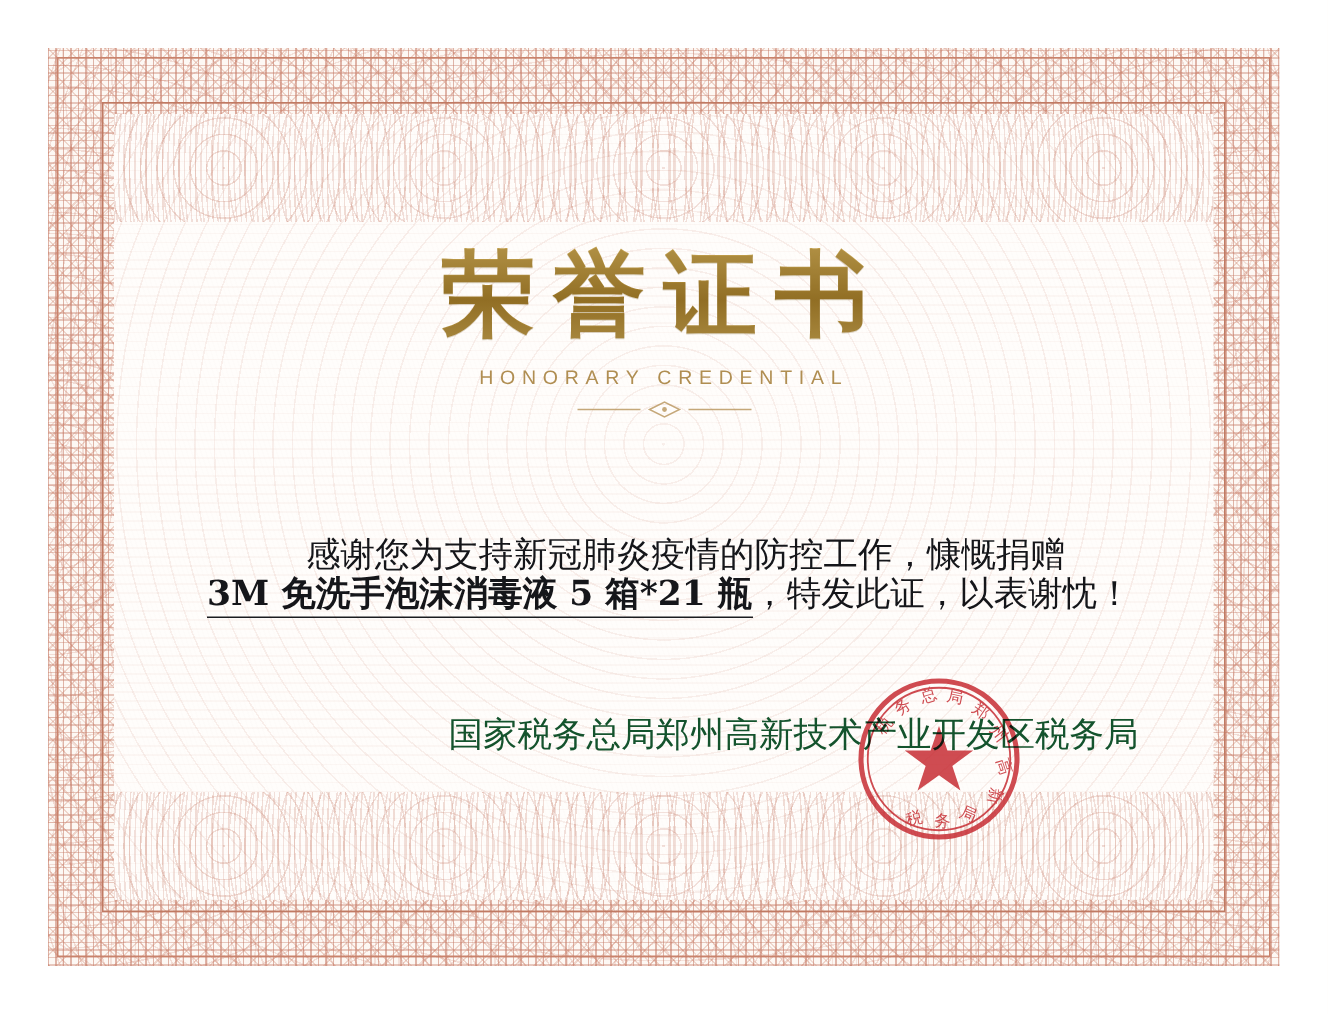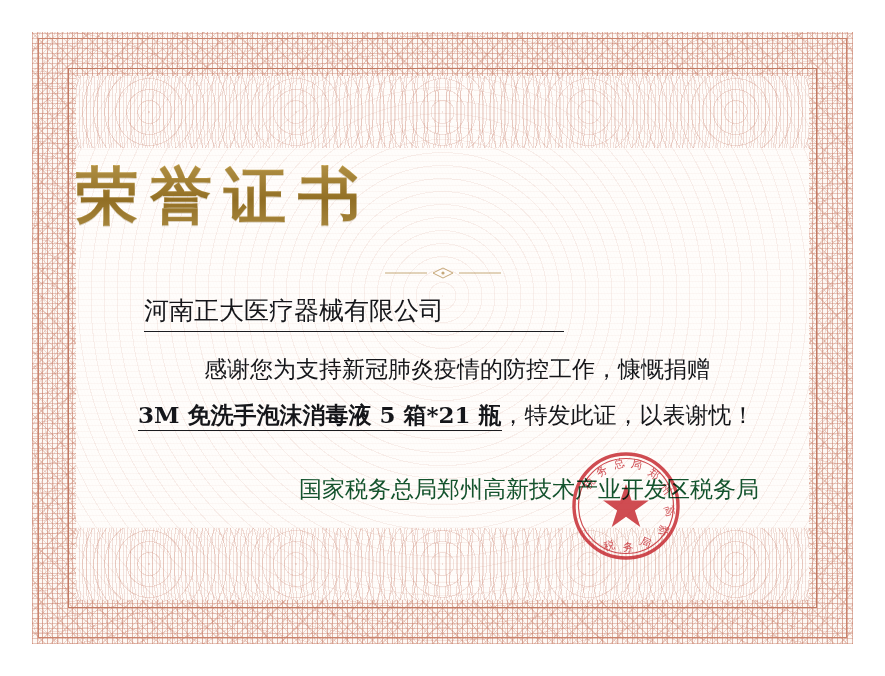--- a/index.html
+++ b/index.html
@@ -172,20 +172,21 @@
   #content {
     position: absolute;
     inset: 0;
     z-index: 5;
   }
 
   #title {
     position: absolute;
     left: 0; right: 0;
     top: 78px;
+    text-align: center;
     font-family: "DejaVu Serif", serif;
     font-size: 62px;
     letter-spacing: 12px;
     font-weight: 700;
     color: #9d7b2f;
     background: linear-gradient(180deg, #cfae5c 0%, #9a7526 55%, #c2a154 100%);
     -webkit-background-clip: text;
     background-clip: text;
     -webkit-text-fill-color: transparent;
     text-shadow: 0 1px 0 rgba(120,90,30,0.25);
@@ -236,21 +237,21 @@
     font-size: 23px;
     color: #15161a;
     text-indent: 42px;
     white-space: nowrap;
   }
 
   #body-line-2 {
     position: absolute;
     left: 62px;
     right: 56px;
-    top: 324px;
+    top: 304px;
     font-family: "DejaVu Serif", serif;
     font-size: 23px;
     color: #15161a;
     white-space: nowrap;
   }
   #body-line-2 .ul {
     border-bottom: 1.6px solid #1b1c20;
     padding-bottom: 2px;
     font-weight: 700;
   }
@@ -319,31 +320,31 @@
     <div id="inner-field">
       <div class="inner-pattern"></div>
       <div class="inner-band-top"></div>
       <div class="inner-band-bottom"></div>
       <div class="speckle"></div>
 
       <div id="content">
 
         <div id="title">荣誉证书</div>
 
+        <div id="subtitle">HONORARY CREDENTIAL</div>
 
         <div id="ornament">
           <svg viewBox="0 0 120 14" width="120" height="14" aria-hidden="true">
             <path d="M2 7 H44" stroke="#b79359" stroke-width="1" fill="none"></path>
             <path d="M76 7 H118" stroke="#b79359" stroke-width="1" fill="none"></path>
             <path d="M50 7 L60 2 L70 7 L60 12 Z" stroke="#b79359" stroke-width="1" fill="none"></path>
             <circle cx="60" cy="7" r="1.6" fill="#b79359"></circle>
           </svg>
         </div>
 
-        <div id="recipient-row">河南正大医疗器械有限公司</div>
 
         <div id="body-line-1">感谢您为支持新冠肺炎疫情的防控工作，慷慨捐赠</div>
 
         <div id="body-line-2">
           <span class="ul">3M 免洗手泡沫消毒液 5 箱*21 瓶</span><span>，特发此证，以表谢忱！</span>
         </div>
 
         <div id="issuer">国家税务总局郑州高新技术产业开发区税务局</div>
 
 

